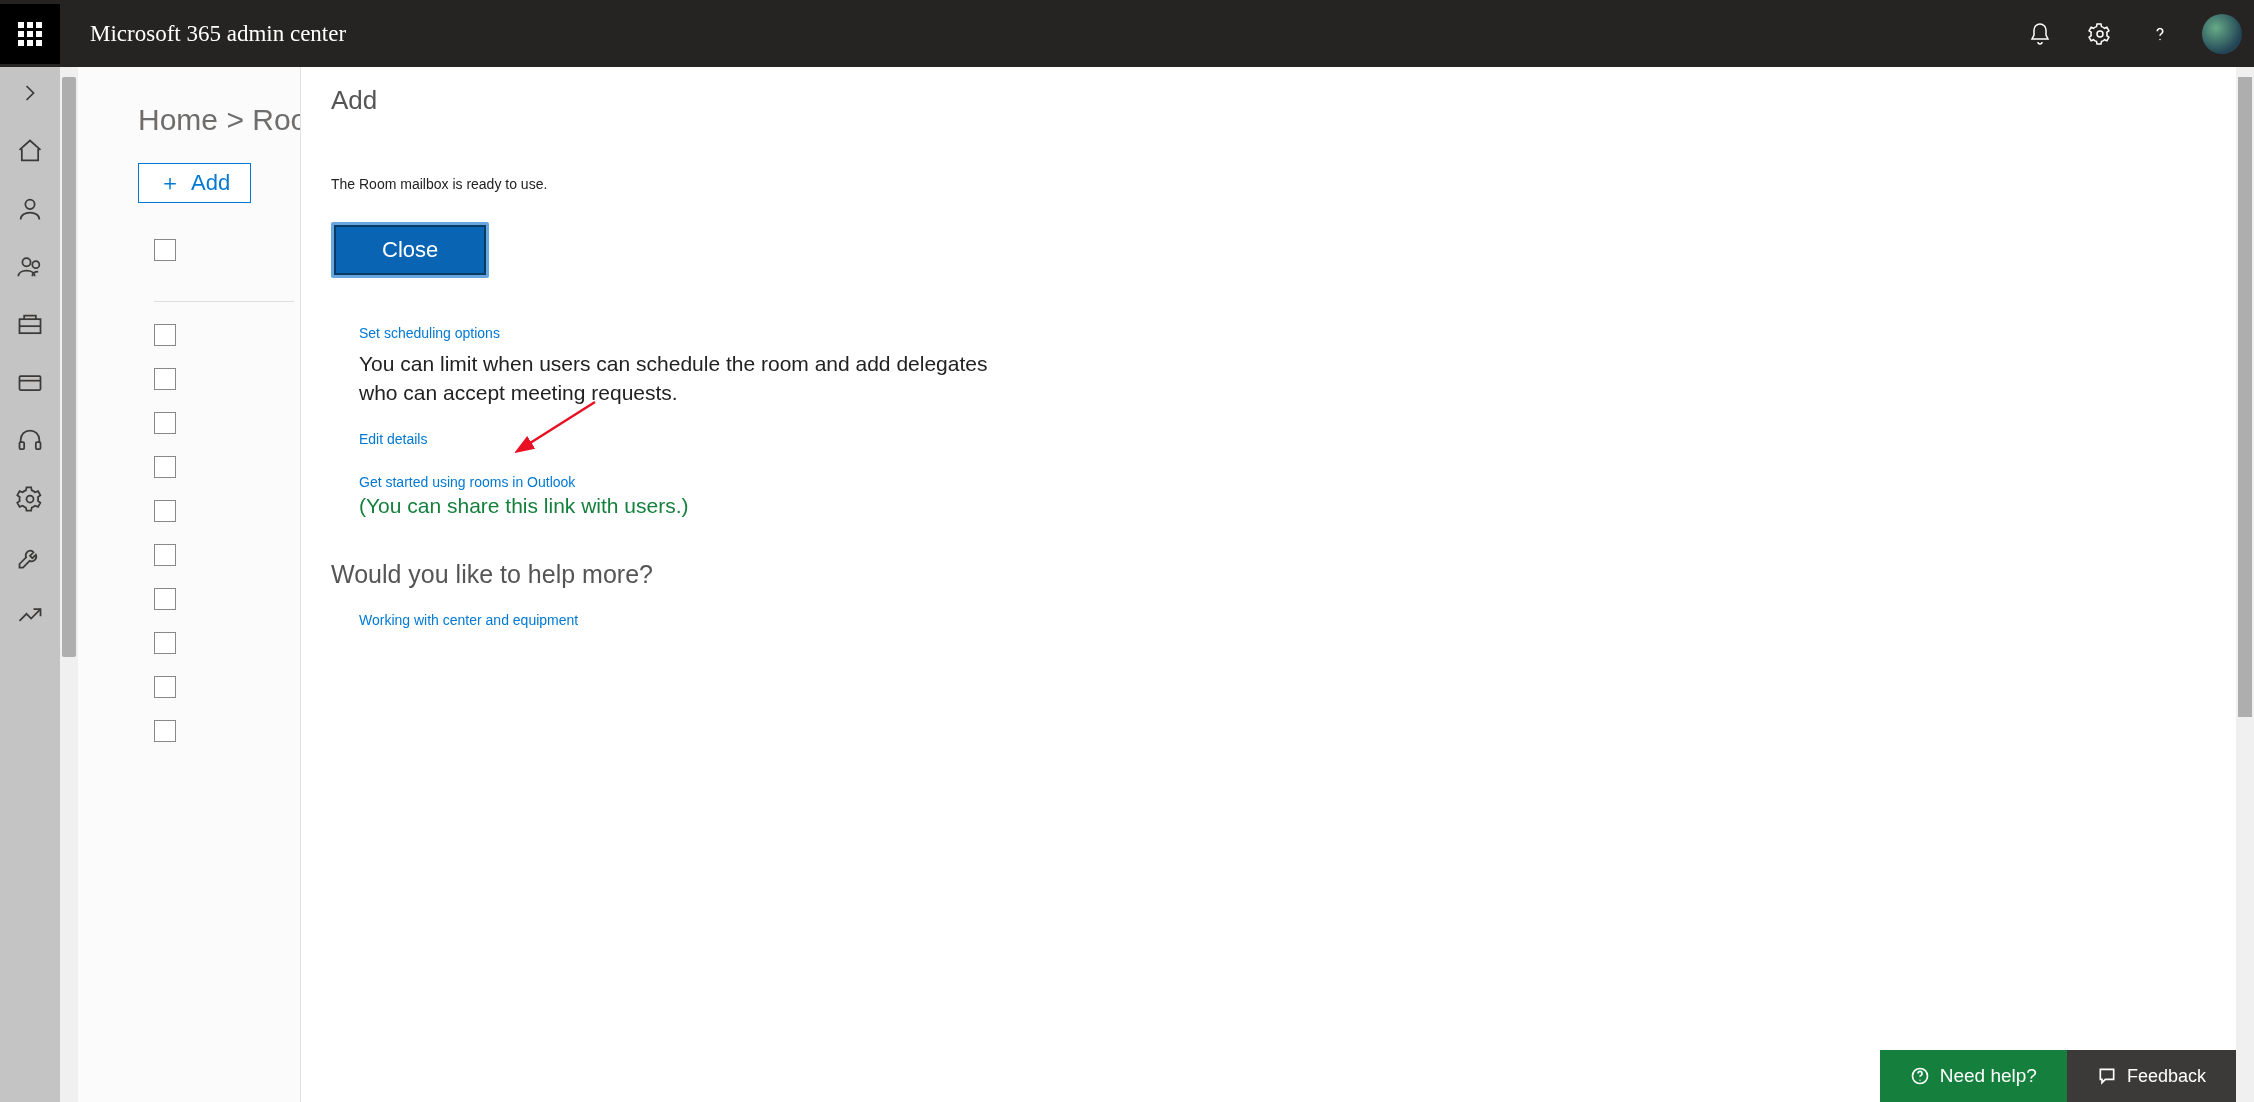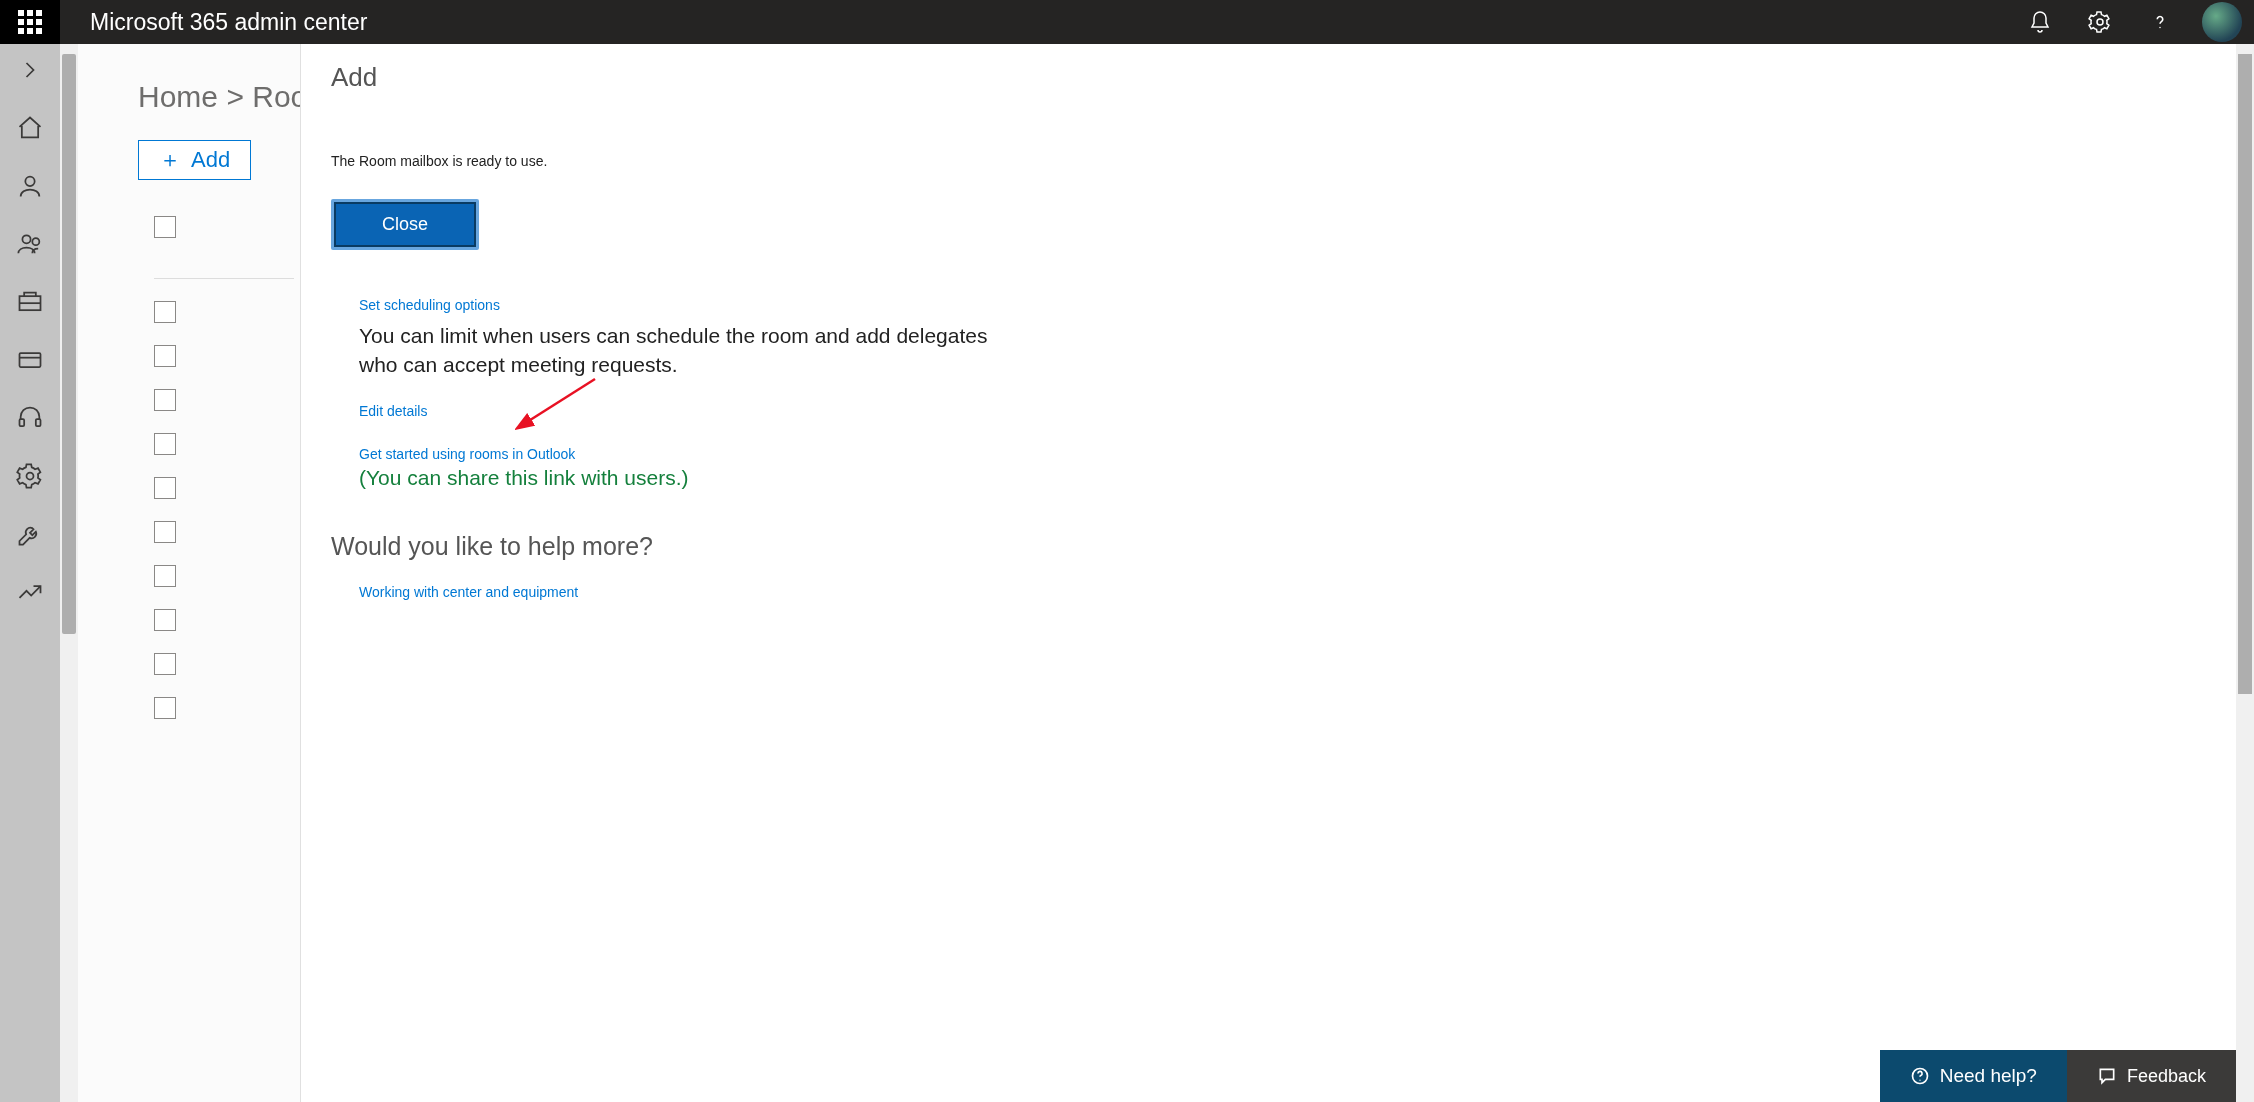--- a/index.html
+++ b/index.html
@@ -1,26 +1,27 @@
 <!DOCTYPE html>
 <html><head>
 <meta charset="utf-8">
 <style>
   * { box-sizing: border-box; margin: 0; padding: 0; }
   html, body { width: 100%; height: 100%; font-family: "Segoe UI", Arial, sans-serif; overflow: hidden; }
   body { display: flex; flex-direction: column; }
 
   
   .header {
-    height: 44px;
+    height: 67px;
     background: #252423;
     color: #fff;
     display: flex;
     align-items: center;
     flex-shrink: 0;
+    font-family: Liberation Serif, serif;
   }
   .waffle-cell {
     width: 60px; height: 60px;
     display: flex; align-items: center; justify-content: center;
     background: #000;
     cursor: pointer;
   }
   .waffle {
     display: grid;
     grid-template-columns: repeat(3, 6px);
@@ -82,39 +83,39 @@
     background: #fff;
     border-left: 1px solid #e0e0e0;
     padding: 18px 30px 30px;
     overflow: hidden;
   }
   .panel-title { font-size: 26px; color: #555; margin-bottom: 60px; }
   .panel p.ready { font-size: 14px; color: #222; margin-bottom: 30px; }
   .close-btn-wrap { display: inline-block; padding: 3px; background: #68a6df; border-radius: 2px; margin-bottom: 46px; }
   .close-btn {
     background: #0a64b4; color: #fff; border: 2px solid #093b63;
-    padding: 10px 46px; font-size: 18px; cursor: pointer;
+    padding: 10px 46px; font-size: 22px; cursor: pointer;
   }
   .section-h { font-size: 25px; color: #555; margin: 14px 0 22px; }
   .link { color: #0078d4; font-size: 14px; cursor: pointer; display: inline-block; margin-bottom: 8px; }
   .desc { font-size: 21px; color: #222; line-height: 1.4; margin-bottom: 22px; max-width: 660px; }
   .note { font-size: 21px; color: #15803d; margin-bottom: 42px; }
 
   
   .arrow {
     position: absolute; left: 455px; top: 330px;
     pointer-events: none;
   }
 
   
   .help-strip {
     position: absolute; right: 18px; bottom: 0; display: flex; height: 52px;
   }
   .need-help {
-    background: #0c4a6e; color: #fff; display: flex; align-items: center;
+    background: #15803d; color: #fff; display: flex; align-items: center;
     padding: 0 30px; gap: 10px; font-size: 19px; cursor: pointer;
   }
   .feedback {
     background: #3b3a39; color: #fff; display: flex; align-items: center;
     padding: 0 30px; gap: 10px; font-size: 18px; cursor: pointer;
   }
 
   .right-scroll { position: absolute; right: 0; top: 0; bottom: 0; width: 18px; background: #f0f0f0; }
   .right-scroll .thumb { position: absolute; top: 10px; left: 2px; width: 14px; height: 640px; background: #aeaeae; }
 </style>

